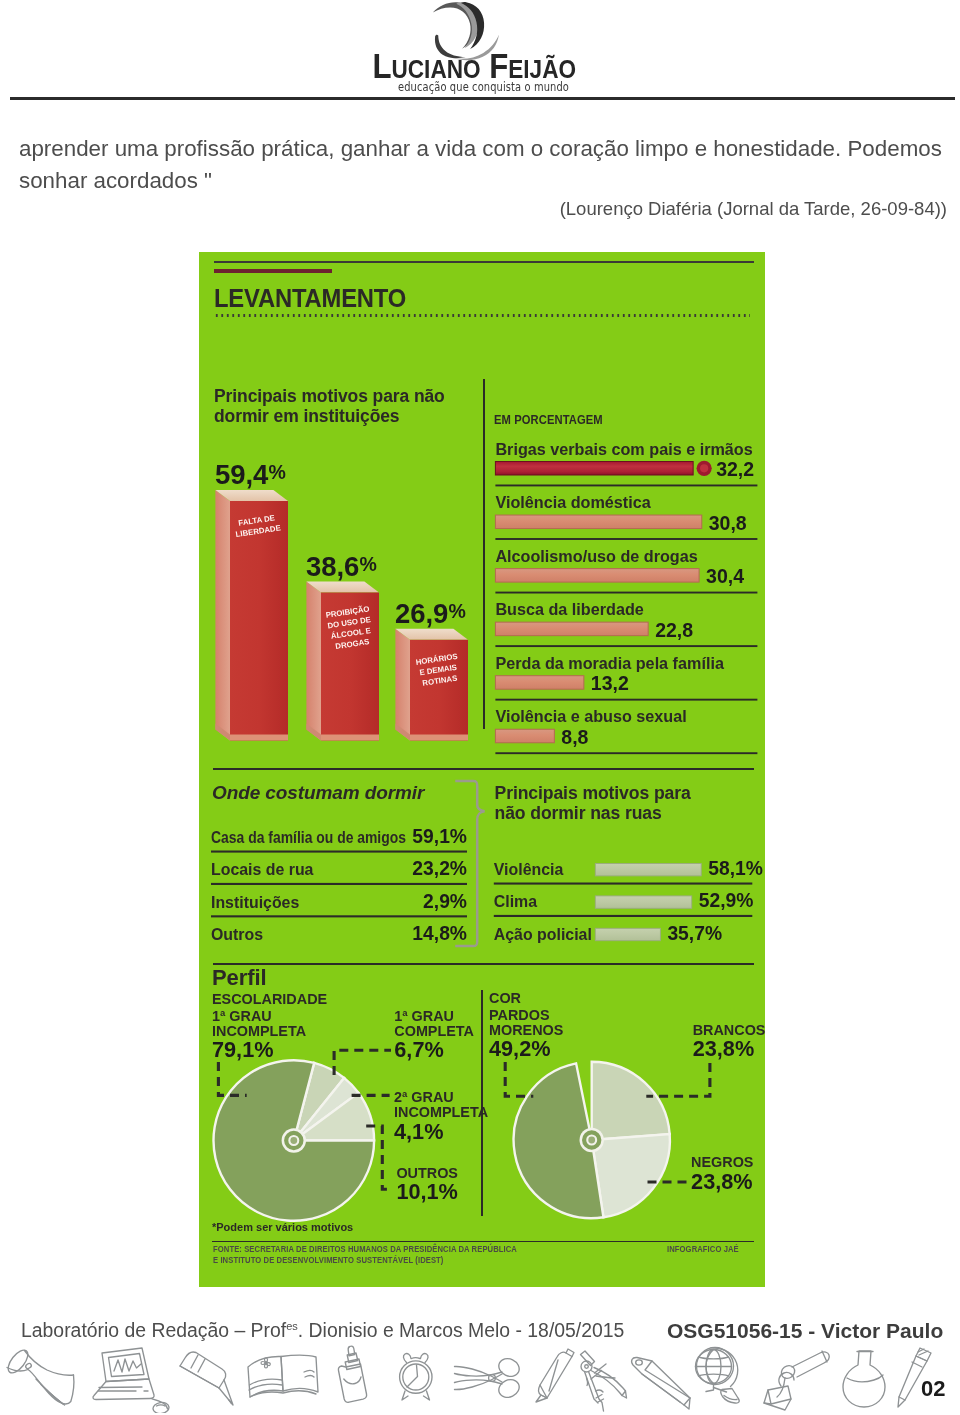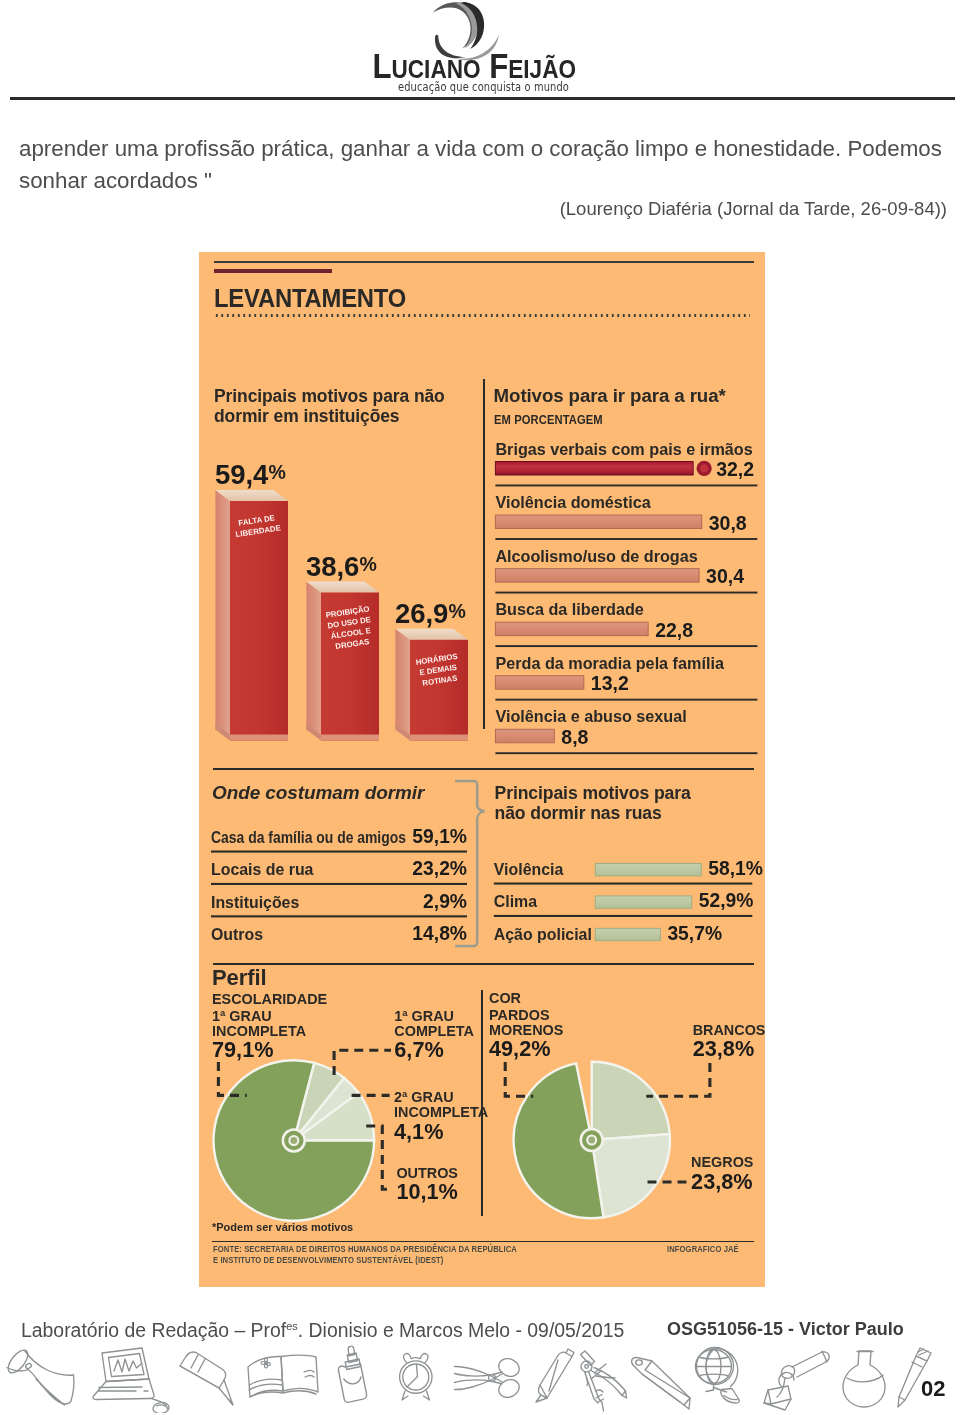--- a/index.html
+++ b/index.html
@@ -12,21 +12,21 @@
                 font-family:"DejaVu Sans",sans-serif;color:#3a3a3a;letter-spacing:0.15px;white-space:nowrap;}
   #topRule{position:absolute;left:10px;top:97px;width:945px;height:3px;background:#2b2b2b;}
 
   
   #quote{position:absolute;left:19px;top:133px;width:930px;font-size:22.35px;line-height:32px;
          color:#4d4d4d;font-family:"Liberation Sans",sans-serif;font-weight:400;letter-spacing:0px;}
   #attrib{position:absolute;left:19px;top:198px;width:928px;text-align:right;font-size:18.5px;
           color:#4d4d4d;font-family:"Liberation Sans",sans-serif;letter-spacing:0px;}
 
   
-  #info{position:absolute;left:199px;top:252px;width:566px;height:1035px;background:#fdba74;}
+  #info{position:absolute;left:199px;top:252px;width:566px;height:1035px;background:#84cc16;}
   .ig-rule-dark{position:absolute;background:#3a3a36;}
   .ig-rule-red{position:absolute;background:#6d2230;}
   #ig-title{position:absolute;left:15px;top:31px;font-size:26px;font-weight:700;color:#2b2926;
             font-family:"Liberation Sans",sans-serif;letter-spacing:-0.2px;
             transform:scale(0.915,1);transform-origin:left top;}
   #ig-dotted{position:absolute;left:15px;top:62px;width:536px;height:3px;
              background-image:radial-gradient(circle,#3a3a36 1.1px,transparent 1.2px);
              background-size:5.5px 3px;}
   #ig-bullet{position:absolute;left:13px;top:92px;font-size:17.6px;font-weight:700;color:#2b2926;
              font-family:"Liberation Sans",sans-serif;letter-spacing:0px;white-space:nowrap;}
@@ -35,21 +35,21 @@
              line-height:20px;letter-spacing:-0.1px;}
   .vsep{position:absolute;background:#2b2b28;width:2px;}
   .hsep{position:absolute;background:#2b2b28;height:2px;}
   .src{font-family:"Liberation Sans",sans-serif;font-size:8.3px;font-weight:700;color:#4a4a45;
        letter-spacing:0.1px;white-space:nowrap;transform:scale(0.92,1);transform-origin:left top;}
 
   
   #foot-left{position:absolute;left:21px;top:1319px;font-size:19.4px;color:#4d4d4d;
              font-family:"Liberation Sans",sans-serif;white-space:nowrap;}
   #foot-left sup{font-size:11px;vertical-align:super;}
-  #foot-right{position:absolute;left:667px;top:1319px;font-size:18px;font-weight:700;color:#3d3d3d;
+  #foot-right{position:absolute;left:667px;top:1319px;font-size:21px;font-weight:700;color:#3d3d3d;
               font-family:"Liberation Sans",sans-serif;white-space:nowrap;}
   #foot-page{position:absolute;left:921px;top:1376px;font-size:22px;font-weight:700;color:#1b1b1b;
              font-family:"Liberation Sans",sans-serif;}
   #foot-icons{position:absolute;left:2px;top:1345px;}
 
 </style>
 </head>
 <body>
 
 <div class="page">
@@ -85,21 +85,20 @@
   <div id="info">
     <div class="ig-rule-dark" style="left:15px;top:8.5px;width:540px;height:2.2px;"></div>
     <div class="ig-rule-red" style="left:15px;top:16.5px;width:118px;height:4.6px;"></div>
     <div id="ig-title">LEVANTAMENTO</div>
     <div id="ig-dotted"></div>
 
     <div class="col-title" style="position:absolute;left:15px;top:134px;width:244px;font-size:17.5px;">Principais motivos para não dormir em instituições</div>
 
     <div class="vsep" style="left:284px;top:127px;height:350px;width:2.1px;"></div>
 
-    <div class="col-title" style="position:absolute;left:294.6px;top:134px;width:260px;white-space:nowrap;">Motivos para ir para a rua*</div>
     <div style="position:absolute;left:294.6px;top:160px;font-size:13.2px;font-weight:700;color:#2b2926;font-family:'Liberation Sans',sans-serif;letter-spacing:0.1px;transform:scale(0.85,1);transform-origin:left top;">EM PORCENTAGEM</div>
 
     <svg id="bars3d" style="position:absolute;left:0px;top:175px;overflow:visible;" width="290" height="345" viewBox="0 0 290 345">
       <defs>
         <linearGradient id="gFront" x1="0" y1="0" x2="1" y2="0">
           <stop offset="0" stop-color="#c53a33"></stop>
             <stop offset="0.5" stop-color="#c23630"></stop>
             <stop offset="1" stop-color="#b42b28"></stop>
         </linearGradient>
         <linearGradient id="gSide" x1="0" y1="0" x2="1" y2="0">
@@ -320,21 +319,21 @@
 
     <div style="position:absolute;left:13px;top:969px;font-size:11px;font-weight:700;color:#2b2926;
                 font-family:'Liberation Sans',sans-serif;">*Podem ser vários motivos</div>
     <div class="hsep" style="left:13px;top:988.5px;width:542px;height:1.6px;background:#2b2b28;"></div>
     <div class="src" style="position:absolute;left:14px;top:991.5px;">FONTE: SECRETARIA DE DIREITOS HUMANOS DA PRESIDÊNCIA DA REPÚBLICA</div>
     <div class="src" style="position:absolute;left:14px;top:1002.5px;">E INSTITUTO DE DESENVOLVIMENTO SUSTENTÁVEL (IDEST)</div>
     <div class="src" style="position:absolute;left:468px;top:991.5px;">INFOGRAFICO JAÉ</div>
   </div>
 
   <div id="footer">
-    <div id="foot-left"><span>Laboratório de Redação – Prof</span><sup>es</sup><span>. Dionisio e Marcos Melo - 09/05/2015</span></div>
+    <div id="foot-left"><span>Laboratório de Redação – Prof</span><sup>es</sup><span>. Dionisio e Marcos Melo - 18/05/2015</span></div>
     <div id="foot-right">OSG51056-15 - Victor Paulo</div>
     <div id="foot-page">02</div>
     <svg id="foot-icons" width="952" height="68" viewBox="0 0 952 68" fill="none" stroke="#8e9294" stroke-width="1.35" stroke-linecap="round" stroke-linejoin="round">
 
       <g>
         <ellipse cx="16" cy="16.5" rx="13.5" ry="6.5" transform="rotate(-52 16 16.5)"></ellipse>
         <path d="M22.5 5.5 C27.5 12.5 35 20 45 25 C55 29.5 63.5 30.8 71.5 30"></path>
         <path d="M5 22.5 C12 26 20 27 26 24.5"></path>
         <path d="M71.5 30 C72.5 38.5 71.5 48 68.8 56.5 C64.5 61.8 56 58.5 47 48.5
                  C37.5 38 30.5 27 26 24.5"></path>

